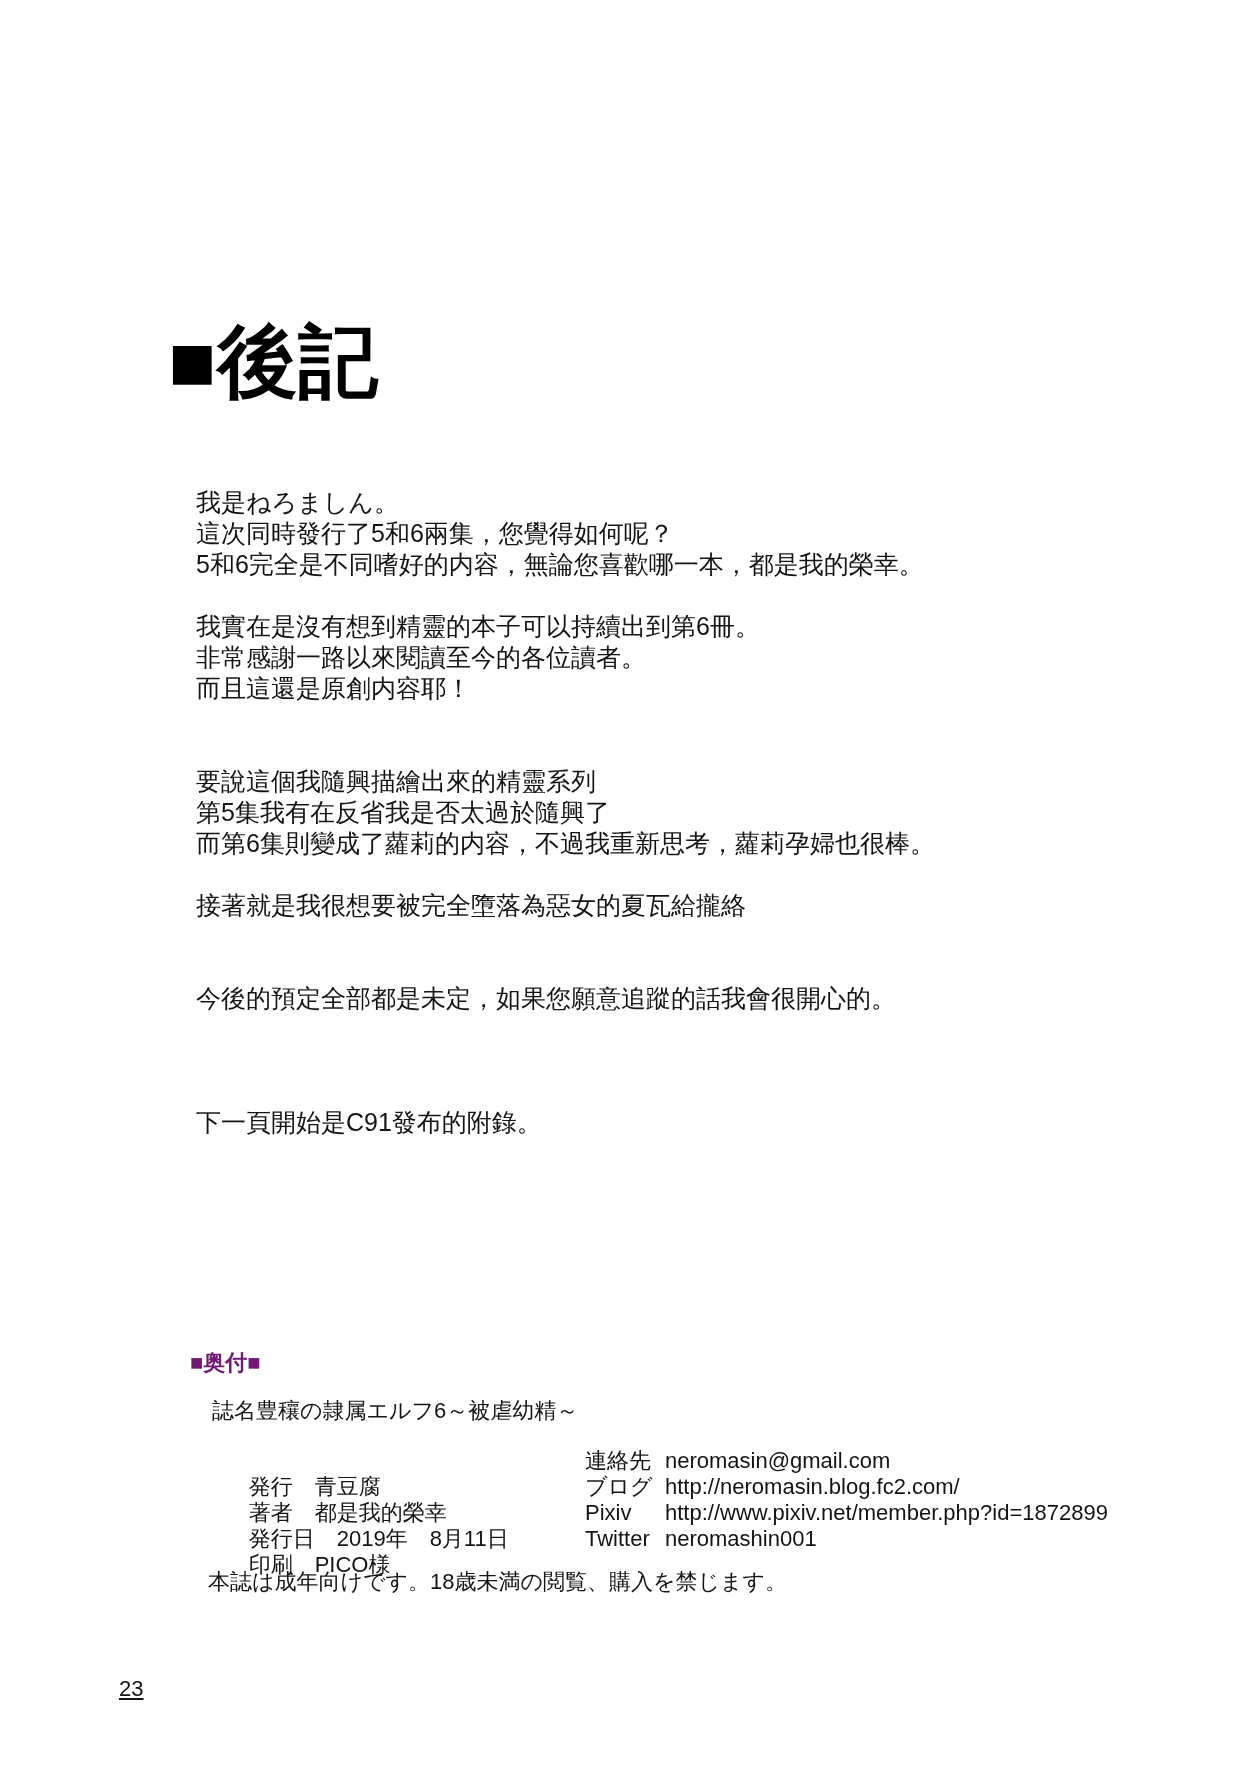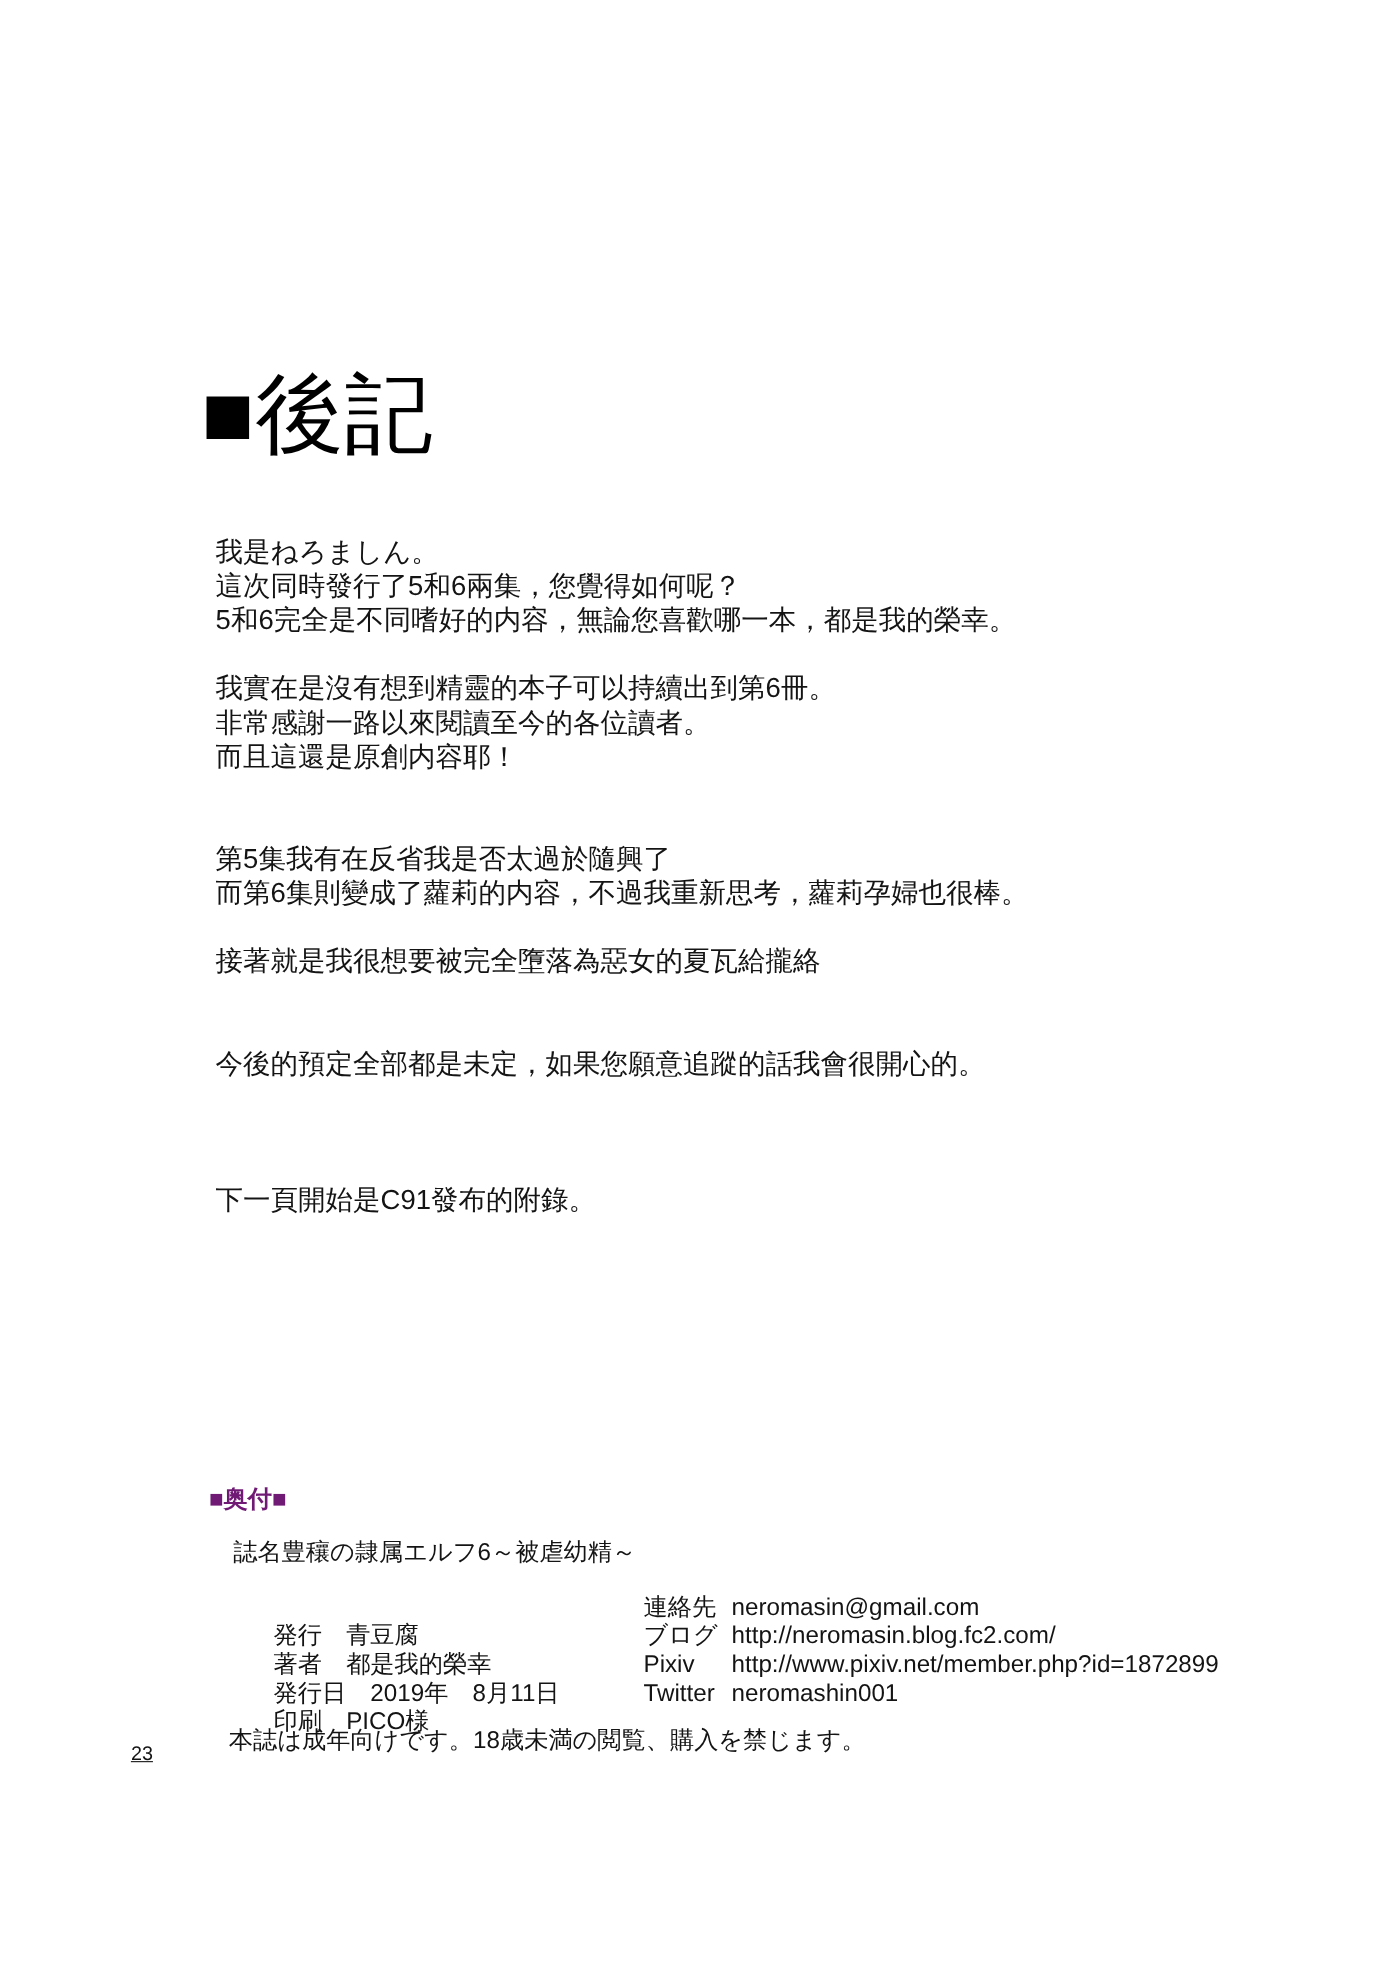--- a/index.html
+++ b/index.html
@@ -9,24 +9,24 @@
     height: 1786px;
     background: #ffffff;
     font-family: "Liberation Sans", "DejaVu Sans", sans-serif;
     color: #141414;
     overflow: hidden;
   }
   .title {
     position: absolute;
     left: 168px;
     top: 322px;
-    margin: 15px;
+    margin: 0;
     font-size: 80px;
     line-height: 1;
-    font-weight: normal;
+    font-weight: bold;
     color: #000000;
     letter-spacing: 1px;
     text-align: right;
   }
   .body-text {
     position: absolute;
     left: 196px;
     top: 472px;
     font-size: 25px;
     margin-top: 15px;
@@ -85,22 +85,22 @@
     font-size: 22px;
   }
   .disclaimer .disc-line {
     height: 27px;
     line-height: 27px;
     white-space: pre;
   }
   .page-number {
     position: absolute;
     left: 119px;
-    top: 1581px;
-    font-size: 18px;
+    top: 1676px;
+    font-size: 22px;
     line-height: 26px;
     text-decoration: underline;
   }
 </style>
 </head>
 <body>
 
 <div class="page">
 
   <h1 class="title">■後記</h1>
@@ -108,20 +108,21 @@
   <div class="body-text">
     <div class="line">我是ねろましん。</div>
     <div class="line">這次同時發行了5和6兩集，您覺得如何呢？</div>
     <div class="line">5和6完全是不同嗜好的内容，無論您喜歡哪一本，都是我的榮幸。</div>
     <div class="line"></div>
     <div class="line">我實在是沒有想到精靈的本子可以持續出到第6冊。</div>
     <div class="line">非常感謝一路以來閱讀至今的各位讀者。</div>
     <div class="line">而且這還是原創内容耶！</div>
     <div class="line"></div>
     <div class="line"></div>
+    <div class="line">要說這個我隨興描繪出來的精靈系列</div>
     <div class="line">第5集我有在反省我是否太過於隨興了</div>
     <div class="line">而第6集則變成了蘿莉的内容，不過我重新思考，蘿莉孕婦也很棒。</div>
     <div class="line"></div>
     <div class="line">接著就是我很想要被完全墮落為惡女的夏瓦給攏絡</div>
     <div class="line"></div>
     <div class="line"></div>
     <div class="line">今後的預定全部都是未定，如果您願意追蹤的話我會很開心的。</div>
     <div class="line"></div>
     <div class="line"></div>
     <div class="line"></div>

